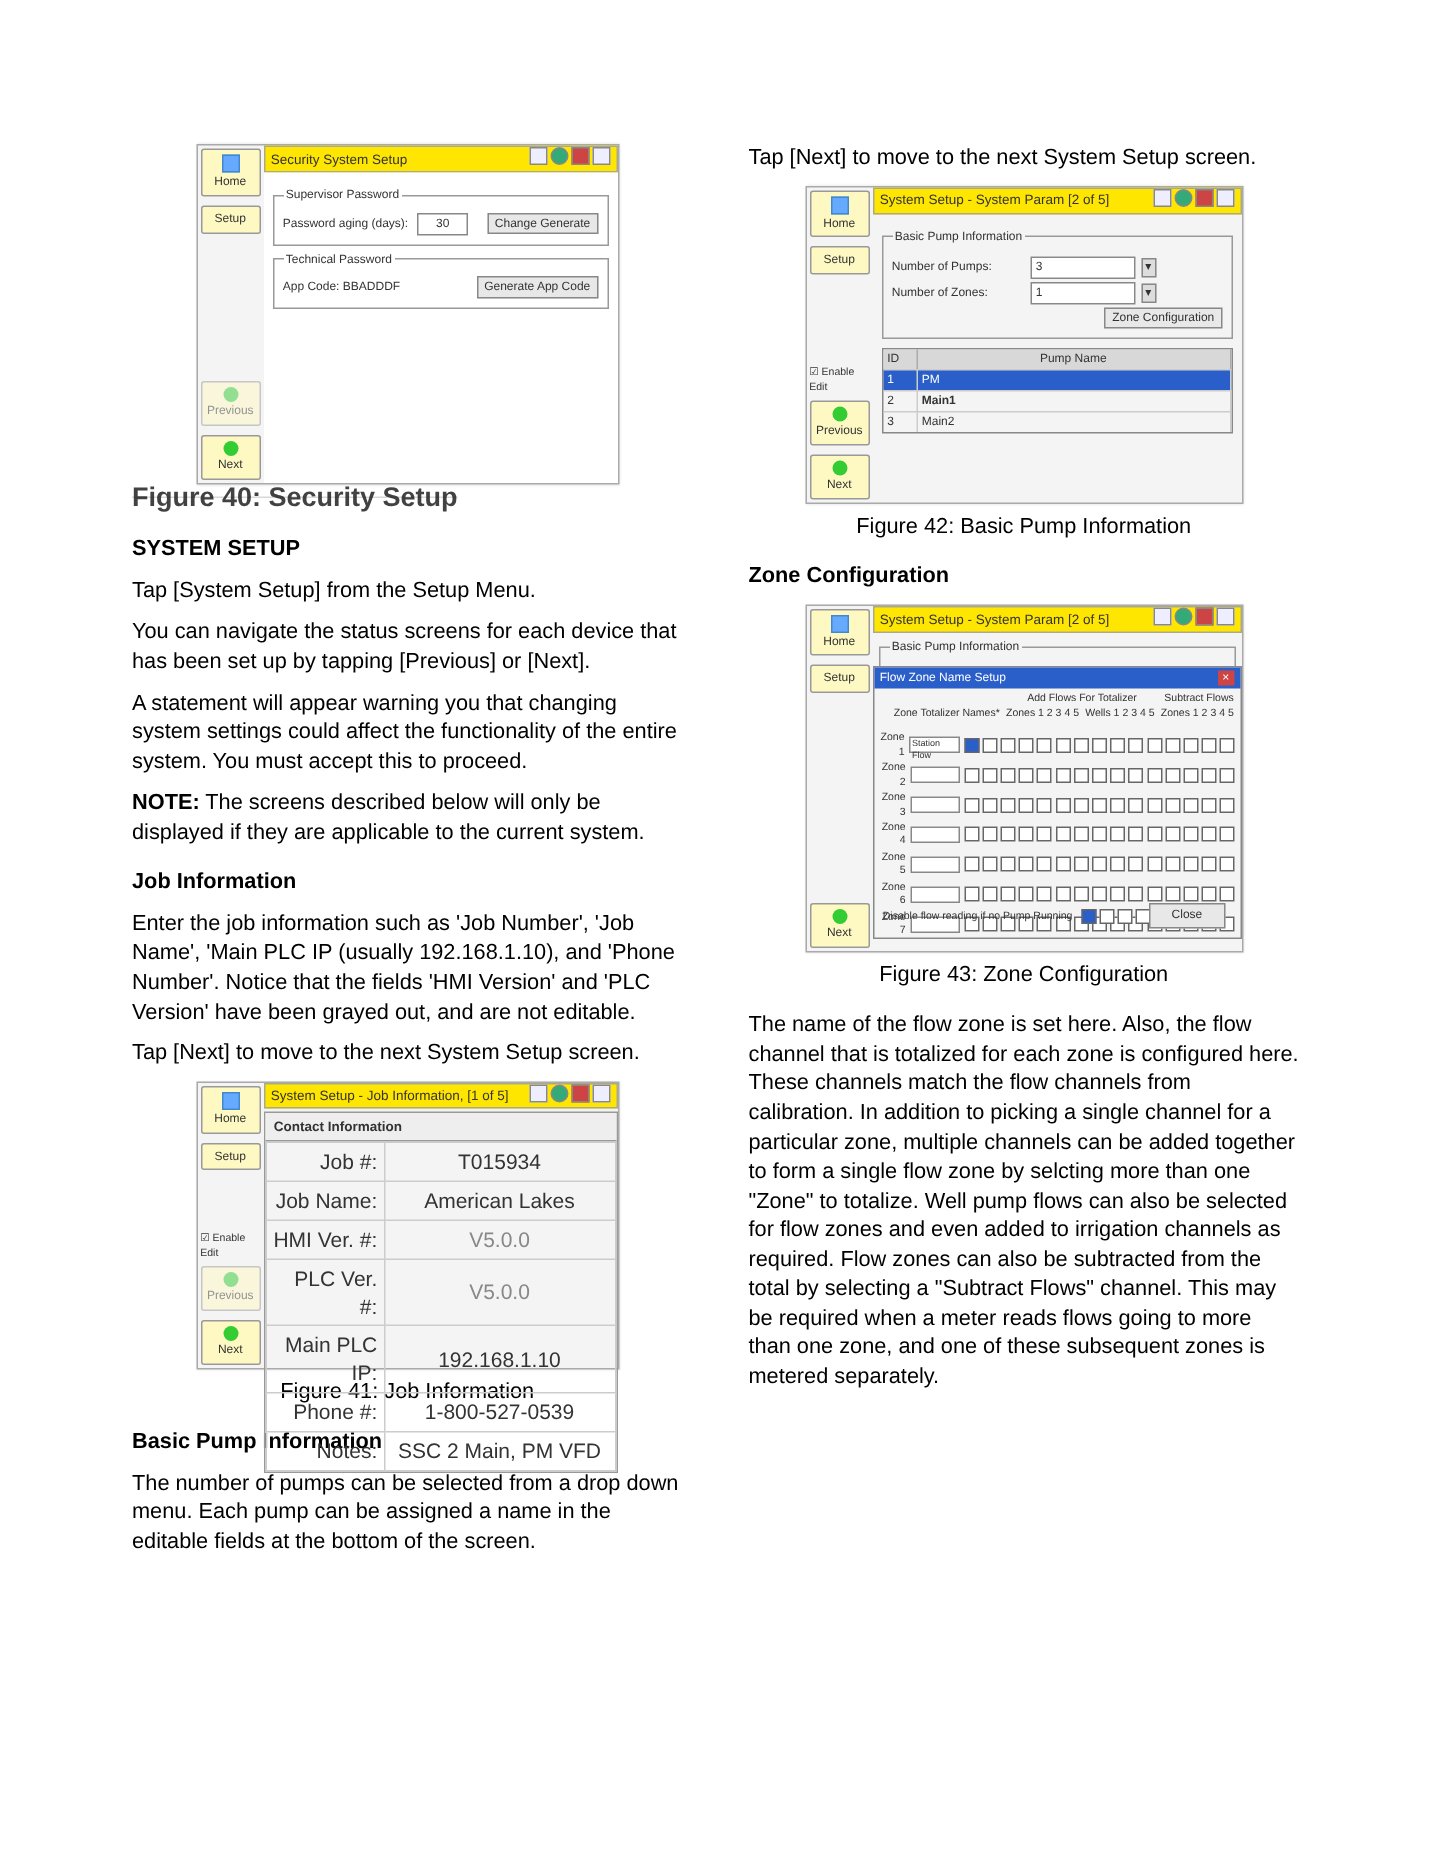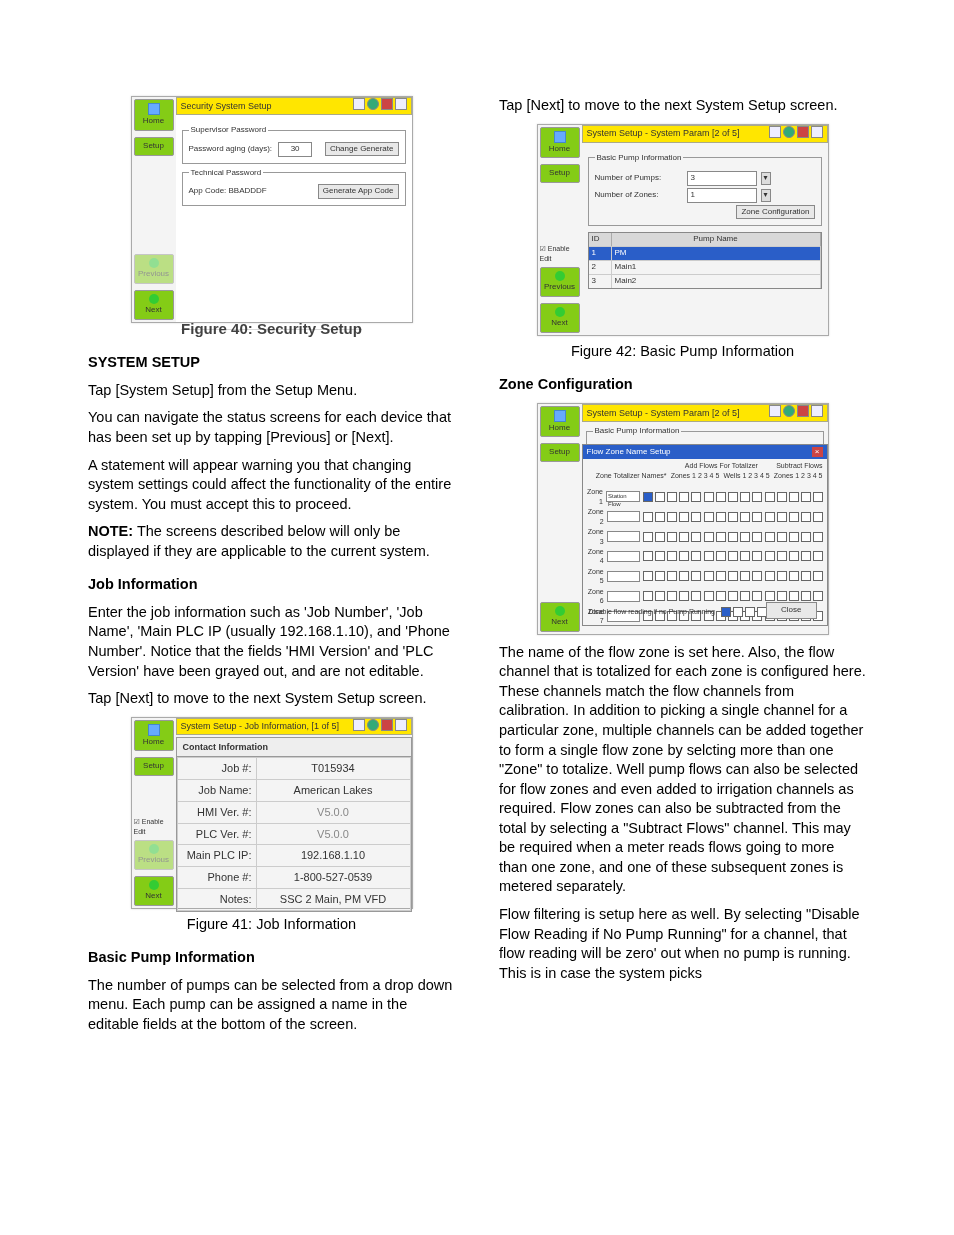--- a/index.html
+++ b/index.html
@@ -29,21 +29,21 @@
     font-size: 9px;
     color: #333;
     position: relative;
   }
   .shot .sidebar {
     display: flex; flex-direction: column; gap: 2px;
     width: 44px;
   }
   .shot-body { display: flex; }
   .shot .sbtn {
-    background: #84cc16; border: 1px solid #999; border-radius: 2px;
+    background: #fef9c3; border: 1px solid #999; border-radius: 2px;
     text-align: center; padding: 3px 1px; margin: 2px; font-size: 8px;
     position: relative;
   }
   .shot .sbtn.green::before { content:""; display:block; width:10px; height:10px; border-radius:50%; background:#3c3; margin:0 auto 1px; }
   .shot .sbtn .homeglyph { width:10px;height:10px;margin:0 auto 1px;background:#6af;border:1px solid #48c; }
   .shot .hdr {
     background: #ffe600; border: 1px solid #aa8; height:16px; display:flex; align-items:center; padding:0 4px; font-size:9px;
     justify-content: space-between;
   }
   .shot .hdr .icons span { display:inline-block; width:10px; height:10px; margin-left:2px; border:1px solid #888; background:#eef; }
@@ -56,21 +56,21 @@
     border:1px solid #888; background:#fff; font-size:8px; padding:1px 3px; box-sizing:border-box;
   }
   .shot .btn2 { border:1px solid #888; background:#e8e8e8; font-size:8px; padding:2px 4px; text-align:center; }
 
   
   #fig40 { width: 280px; height: 225px; }
   #fig40 .main { background:#fff; }
 
   
   #fig41 { width: 280px; height:190px; }
-  #fig41 table { width:100%; border-collapse:collapse; font-size:11px; }
+  #fig41 table { width:100%; border-collapse:collapse; font-size:14px; }
   #fig41 td { border:1px solid #ccc; padding:3px 4px; }
   #fig41 td.lab { width:70px; text-align:right; color:#333; }
   #fig41 td.val { text-align:center; }
   #fig41 .ci { border:1px solid #999; margin-top:2px; }
   #fig41 .ci-hdr { background:#eee; font-weight:bold; padding:3px 6px; border-bottom:1px solid #999; font-size:9px; }
 
   
   #fig42 { width: 290px; height: 210px; }
   #fig42 .pumptbl { border:1px solid #888; margin-top:6px; font-size:8px; }
   #fig42 .pumptbl .thead { background:#d8d8d8; display:flex; }
@@ -86,21 +86,21 @@
   #fig43 .grid { padding:4px; font-size:7px; }
   #fig43 .gridhead { display:flex; justify-content:space-between; font-size:7px; margin:2px 4px; }
   #fig43 .zrow { display:flex; align-items:center; gap:3px; margin:1px 0; }
   #fig43 .zrow .zl { width:28px; text-align:right; }
   #fig43 .zrow .zn { width:50px; height:9px; border:1px solid #888; background:#fff; }
   #fig43 .cbset { display:flex; gap:2px; }
   #fig43 .cb { width:8px; height:8px; border:1px solid #666; background:#fff; }
   #fig43 .cb.chk { background:#2a5ec8; }
   #fig43 .closebtn { border:1px solid #888; background:#e8e8e8; padding:2px 14px; font-size:8px; position:absolute; right:10px; bottom:6px; }
 
-  .cut-caption { text-align:center; font-weight:bold; margin-top:-8px; color:#222; font-size:15px;
+  .cut-caption { text-align:left; font-weight:bold; margin-top:-8px; color:#222; font-size:18px;
     text-decoration: line-through; text-decoration-color: rgba(0,0,0,.18); opacity:.85; }
 
 </style>
 </head>
 <body>
 
 <div class="columns">
 
   <div class="col">
 
@@ -248,21 +248,21 @@
               <div class="thead">
                   <div style="width:16px;">ID</div>
                   <div style="flex:1; text-align:center;">Pump Name</div>
                 </div>
               <div class="row sel">
                   <div style="width:16px;">1</div>
                   <div style="flex:1;">PM</div>
                 </div>
               <div class="row">
                   <div style="width:16px;">2</div>
-                  <div style="flex:1;">Main1</div>
+                  <div style="flex:1;font-weight:bold;">Main1</div>
                 </div>
               <div class="row">
                   <div style="width:16px;">3</div>
                   <div style="flex:1;">Main2</div>
                 </div>
             </div>
           </div>
         </div>
       </div>
     </div>
@@ -488,18 +488,18 @@
                 <span class="cb"></span>
                 <span class="cb"></span>
                 <span class="cb"></span>
               </span>
             </div>
             <div class="closebtn">Close</div>
           </div>
         </div>
       </div>
     </div>
+    <div class="fig-caption">Figure 43: Zone Configuration</div>
 
     <p>The name of the flow zone is set here.  Also, the flow channel that is totalized for each zone is configured here.  These channels match the flow channels from calibration.  In addition to picking a single channel for a particular zone, multiple channels can be added together to form a single flow zone by selcting more than one "Zone" to totalize.  Well pump flows can also be selected for flow zones and even added to irrigation channels as required.  Flow zones can also be subtracted from the total by selecting a "Subtract Flows" channel. This may be required when a meter reads flows going to more than one zone, and one of these subsequent zones is metered separately.</p>
-    <p>Flow filtering is setup here as well.  By selecting "Disable Flow Reading if No Pump Running" for a channel, that flow reading will be zero' out when no pump is running.  This is in case the system picks</p>
 
   </div>
 </div>
 
 </body></html>

